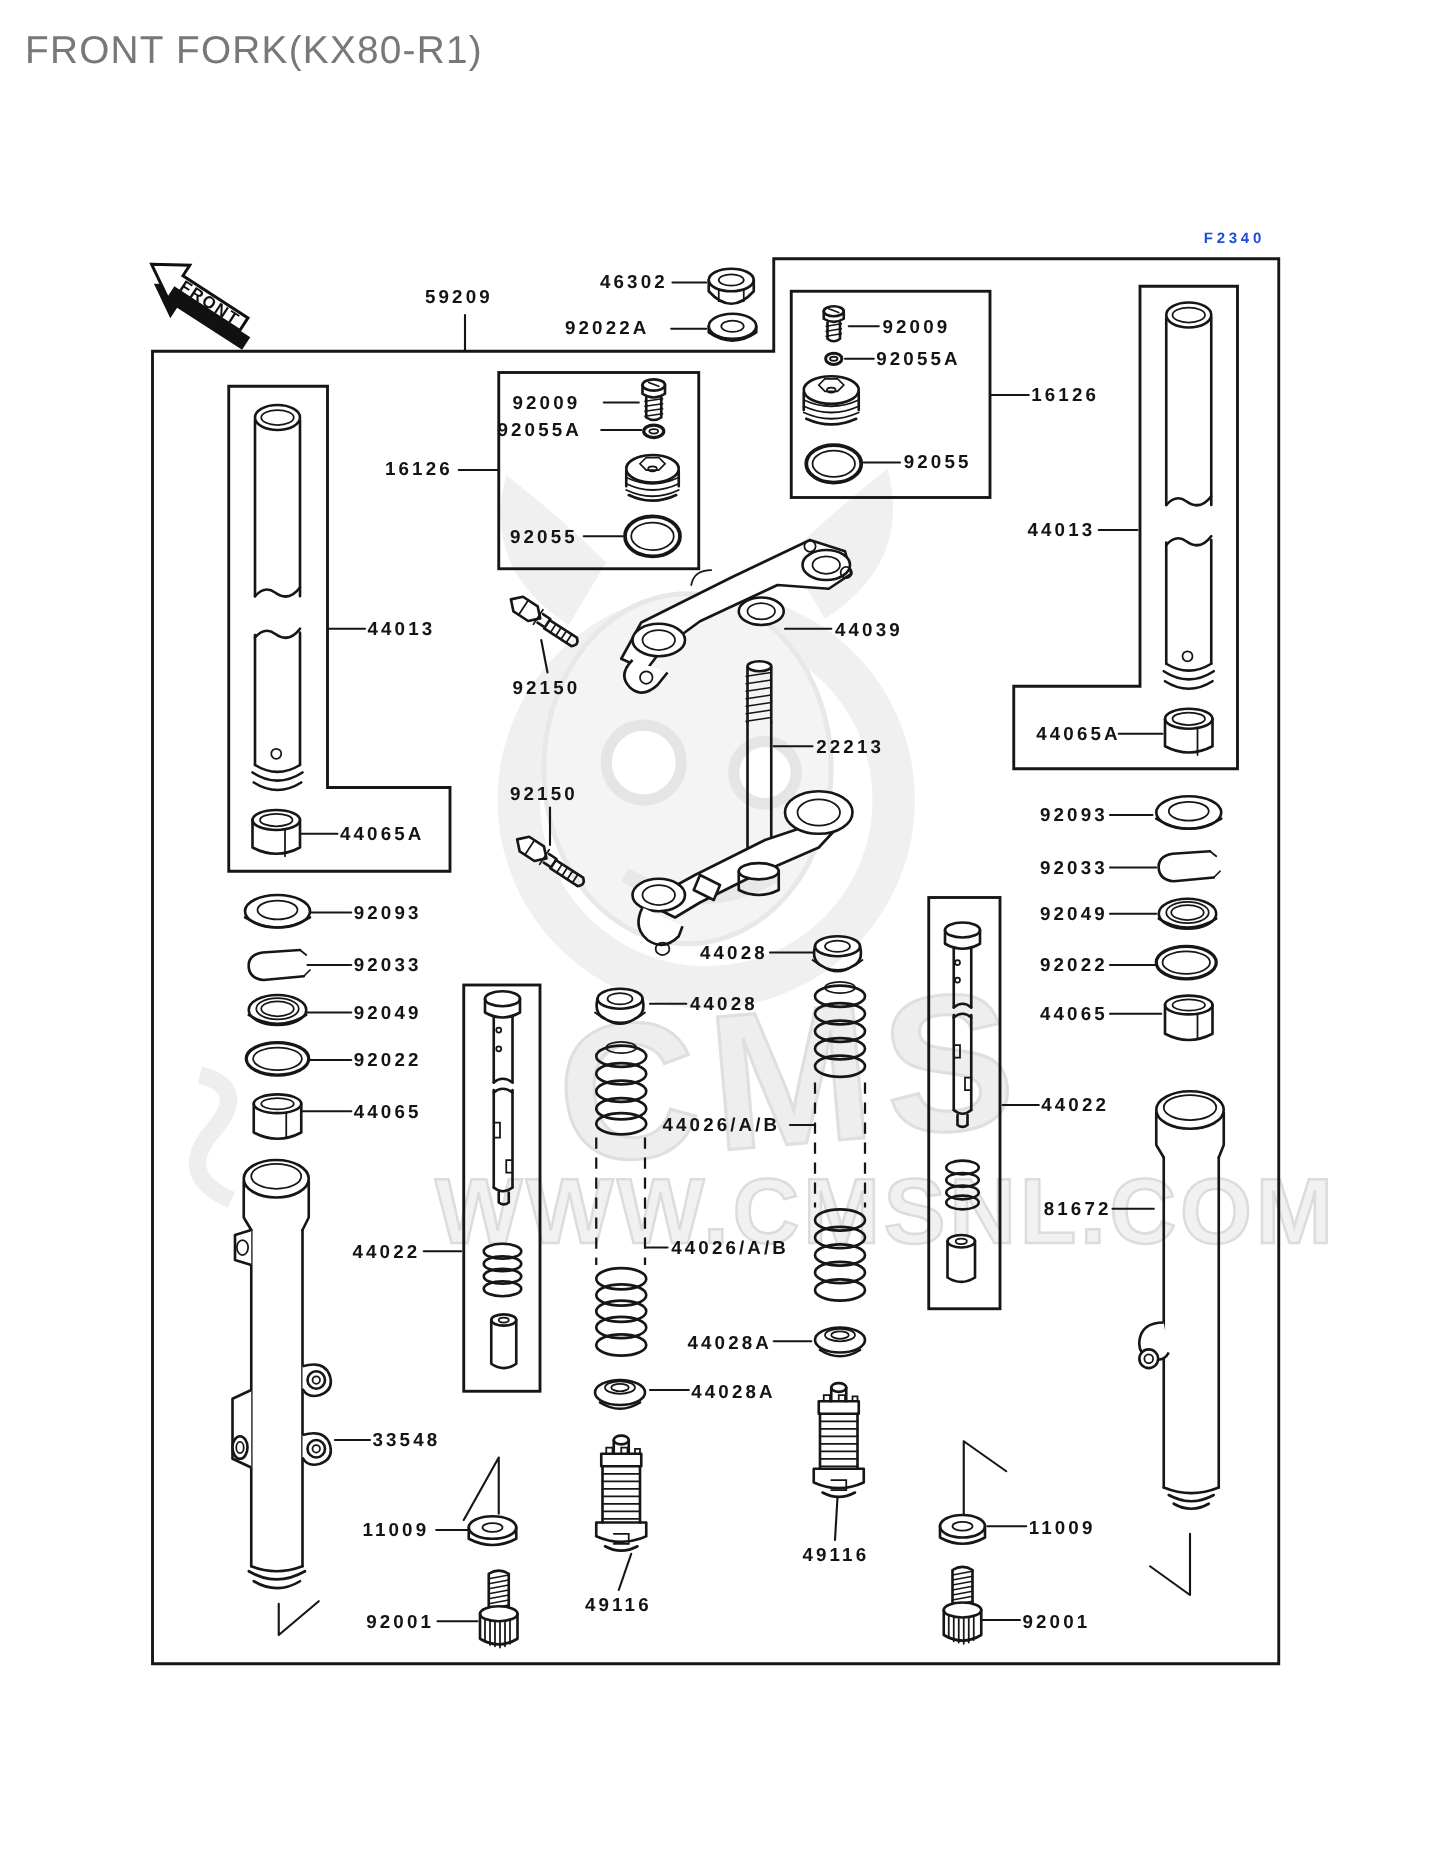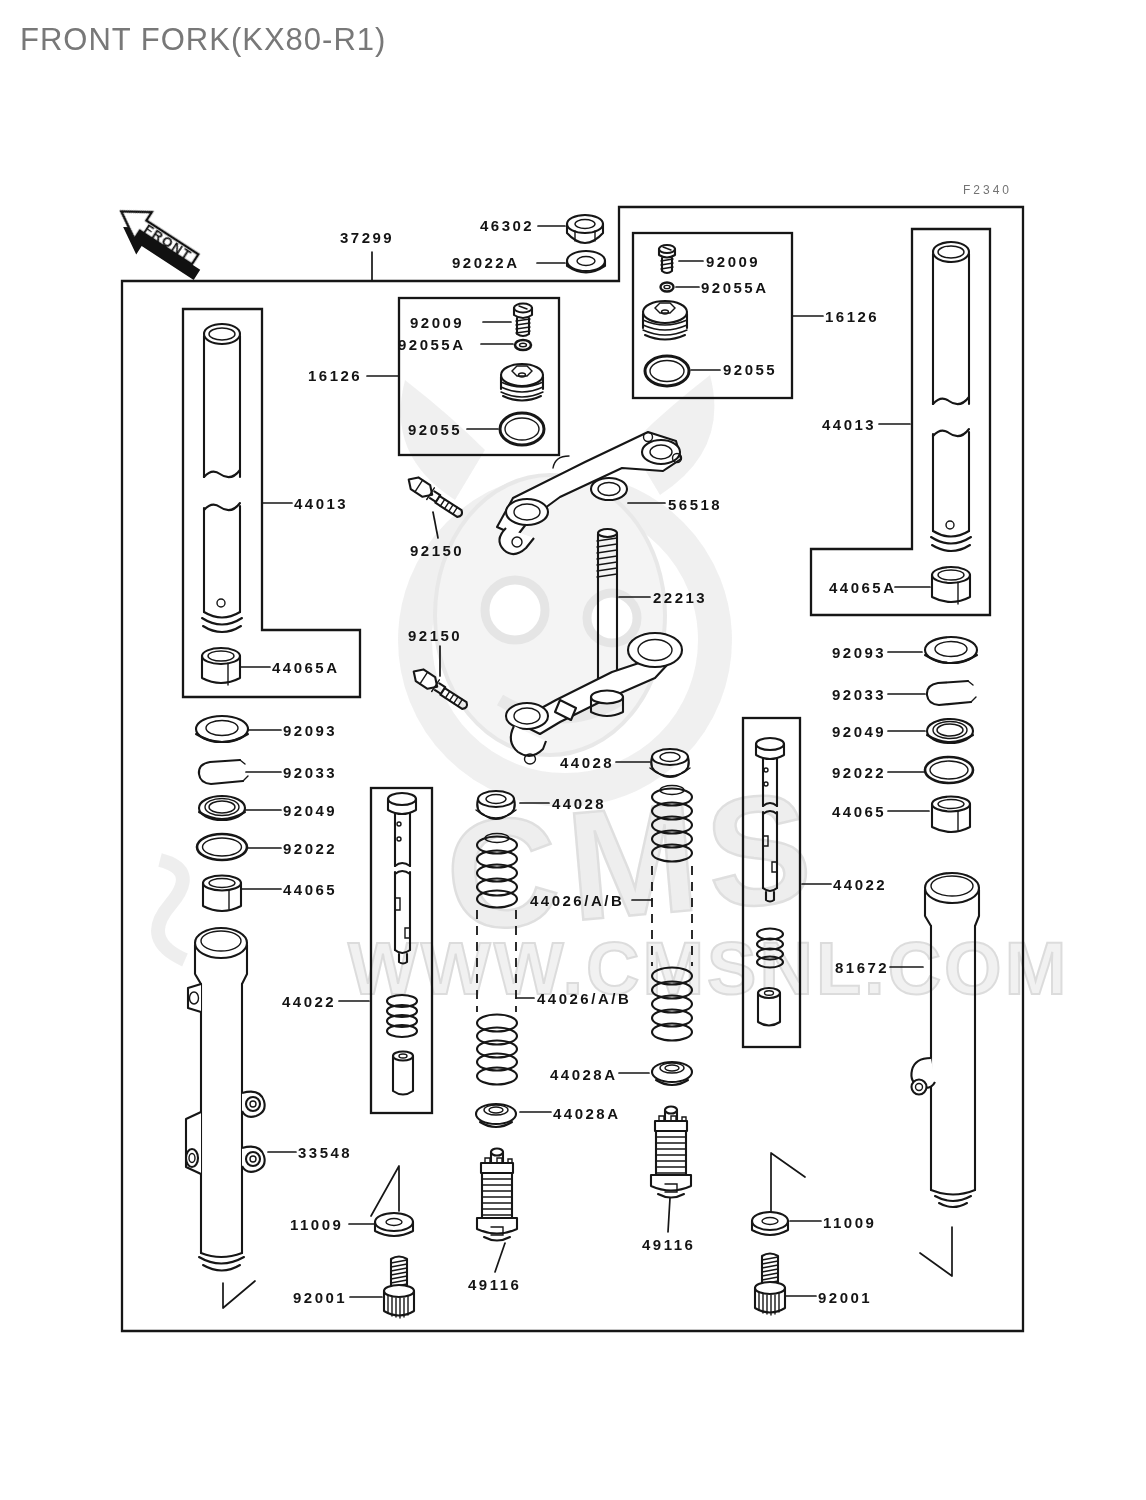--- a/index.html
+++ b/index.html
@@ -7,22 +7,22 @@
     width:1146px;height:1500px;position:relative;background:#fff;
     font-family:"Liberation Sans", sans-serif;overflow:hidden;
   }
   #stage{position:absolute;left:0;top:0;width:1146px;height:1500px;}
   svg{position:absolute;left:0;top:0;}
   .page-title{
     position:absolute;left:20px;top:22px;font-size:31px;color:#787878;
     letter-spacing:1px;white-space:nowrap;
   }
   .fig-code{
-    position:absolute;left:963px;top:183px;font-size:12px;font-weight:normal;
-    color:#737373;letter-spacing:3px;white-space:nowrap;
+    position:absolute;left:963px;top:183px;font-size:12px;font-weight:bold;
+    color:#1d4ed8;letter-spacing:3px;white-space:nowrap;
   }
   .plabel{
     position:absolute;font-size:15px;font-weight:bold;color:#141414;
     letter-spacing:2.5px;white-space:nowrap;line-height:15px;
   }
   .footer{
     position:absolute;left:0;right:0;top:1449px;text-align:center;
     font-size:43px;color:#c60d0d;letter-spacing:0.5px;white-space:nowrap;
   }
   .ln{stroke:#161616;fill:none;stroke-width:2.1;stroke-linecap:round;stroke-linejoin:round;}
@@ -485,42 +485,42 @@
     <path class="thin" d="M762,1260 l16,-3 M762,1264 l16,-3 M762,1268 l16,-3 M762,1272 l16,-3 M762,1276 l16,-3 M762,1280 l16,-3 M762,1284 l16,-3"></path>
     <ellipse class="lnf" cx="770" cy="1288" rx="15" ry="6"></ellipse>
     <path class="ln" d="M755,1288 V1308 M785,1288 V1308 M755,1308 q15,9 30,0"></path>
     <path class="thin" d="M759,1292 V1310 M763,1294 V1313 M767,1295 V1314 M771,1295 V1315 M775,1295 V1314 M779,1293 V1312"></path>
   </g>
 </svg>
 
   <div class="page-title">FRONT FORK(KX80-R1)</div>
   <div class="fig-code">F2340</div>
 
-  <div class="plabel" style="left:340px;top:230px">37299</div>
+  <div class="plabel" style="left:340px;top:230px">59209</div>
   <div class="plabel" style="left:480px;top:218px">46302</div>
   <div class="plabel" style="left:452px;top:255px">92022A</div>
 
   <div class="plabel" style="left:410px;top:315px">92009</div>
   <div class="plabel" style="left:398px;top:337px">92055A</div>
   <div class="plabel" style="left:308px;top:368px">16126</div>
   <div class="plabel" style="left:408px;top:422px">92055</div>
 
   <div class="plabel" style="left:706px;top:254px">92009</div>
   <div class="plabel" style="left:701px;top:280px">92055A</div>
   <div class="plabel" style="left:825px;top:309px">16126</div>
   <div class="plabel" style="left:723px;top:362px">92055</div>
 
   <div class="plabel" style="left:294px;top:496px">44013</div>
   <div class="plabel" style="left:822px;top:417px">44013</div>
   <div class="plabel" style="left:272px;top:660px">44065A</div>
   <div class="plabel" style="left:829px;top:580px">44065A</div>
 
   <div class="plabel" style="left:410px;top:543px">92150</div>
   <div class="plabel" style="left:408px;top:628px">92150</div>
-  <div class="plabel" style="left:668px;top:497px">56518</div>
+  <div class="plabel" style="left:668px;top:497px">44039</div>
   <div class="plabel" style="left:653px;top:590px">22213</div>
 
   <div class="plabel" style="left:283px;top:723px">92093</div>
   <div class="plabel" style="left:283px;top:765px">92033</div>
   <div class="plabel" style="left:283px;top:803px">92049</div>
   <div class="plabel" style="left:283px;top:841px">92022</div>
   <div class="plabel" style="left:283px;top:882px">44065</div>
 
   <div class="plabel" style="left:832px;top:645px">92093</div>
   <div class="plabel" style="left:832px;top:687px">92033</div>

